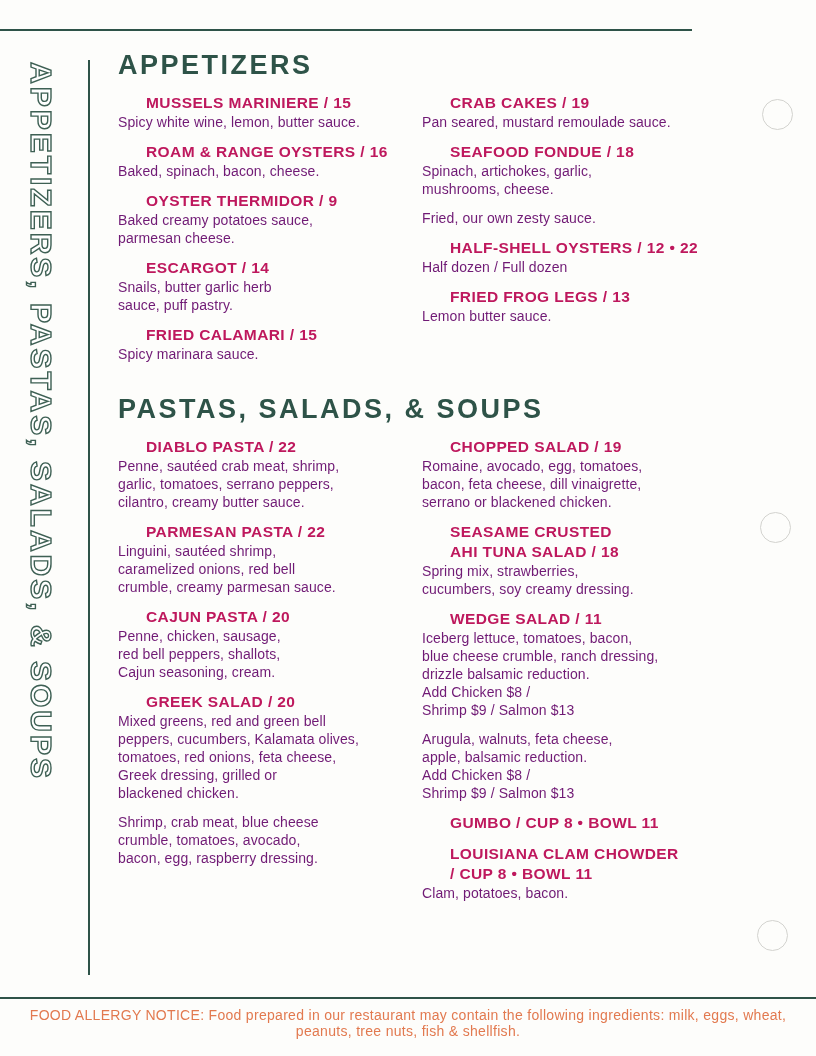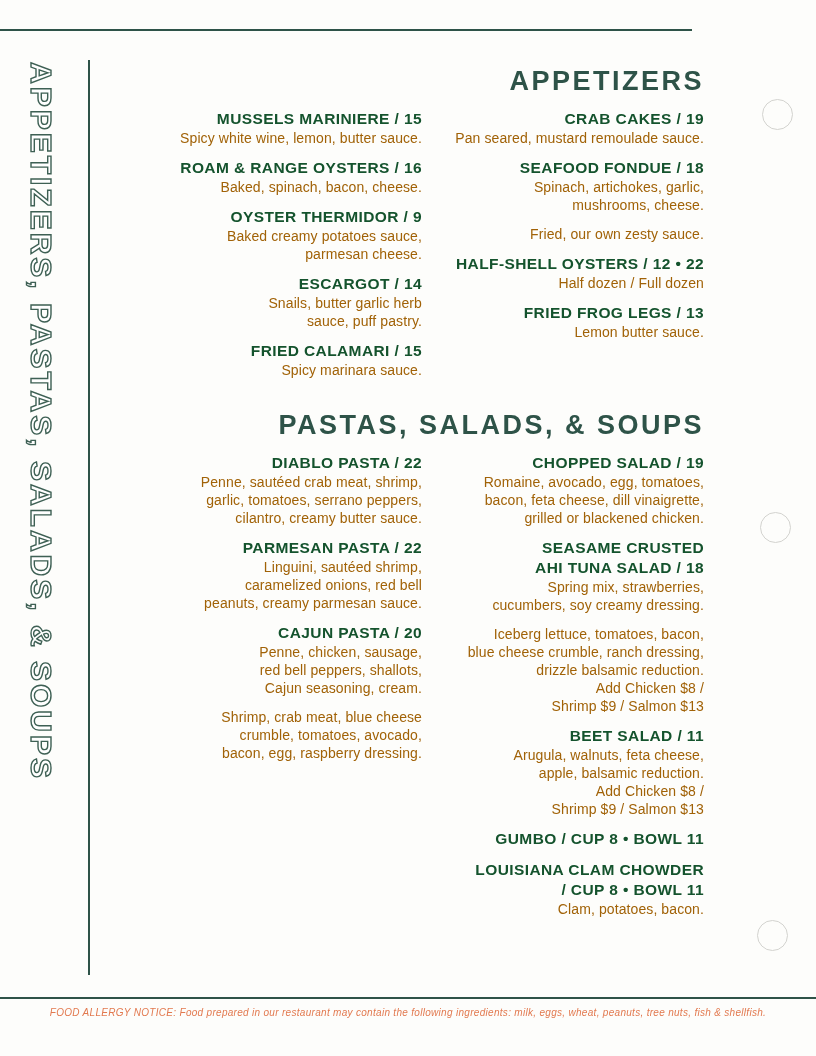--- a/index.html
+++ b/index.html
@@ -39,70 +39,69 @@
     white-space: nowrap;
     font-size: 30px;
     font-weight: bold;
     letter-spacing: 3px;
     color: #ffffff;
     -webkit-text-stroke: 1.4px #3e6054;
     text-stroke: 1.4px #3e6054;
   }
   .content {
     position: absolute;
-    left: 118px; top: 66px;
+    left: 118px; top: 50px;
     width: 586px;
-    text-align: right;
   }
   .section-title {
     font-size: 27px;
     font-weight: bold;
     letter-spacing: 2.5px;
     color: #2e5348;
     margin-bottom: 12px;
   }
   .section { margin-bottom: 20px; }
   .cols { display: flex; }
   .col { width: 304px; }
   .col + .col { width: 282px; }
   .item { margin-bottom: 11px; }
   .item-title {
     font-size: 15.5px;
     font-weight: bold;
     letter-spacing: 0.4px;
-    color: #14532d;
+    color: #be185d;
     line-height: 20px;
     white-space: pre-line;
+    margin-left: 28px;
   }
   .item-desc {
     font-size: 14px;
-    color: #a16207;
+    color: #701a75;
     line-height: 18px;
     letter-spacing: 0.1px;
     white-space: pre-line;
   }
   .punch-hole {
     position: absolute;
     width: 31px; height: 31px;
     border-radius: 50%;
     border: 1px solid #d3d3cf;
     background: #fdfdfb;
   }
   .hole-1 { left: 762px; top: 99px; }
   .hole-2 { left: 760px; top: 512px; }
   .hole-3 { left: 757px; top: 920px; }
   .footer-notice {
     position: absolute;
     left: 0; top: 1007px;
     width: 816px;
     text-align: center;
-    font-size: 10px;
+    font-size: 14px;
     letter-spacing: 0.3px;
     color: #e2794f;
-    font-style: italic;
   }
 </style>
 </head>
 <body>
 
 <div class="page">
 
   <div class="rule-top"></div>
 
   <div class="sidebar-title">APPETIZERS, PASTAS, SALADS, &amp; SOUPS</div>
@@ -170,56 +169,64 @@
             <div class="item">
               <div class="item-title">DIABLO PASTA / 22</div>
               <div class="item-desc">Penne, sautéed crab meat, shrimp,
 garlic, tomatoes, serrano peppers,
 cilantro, creamy butter sauce.</div>
             </div>
             <div class="item">
               <div class="item-title">PARMESAN PASTA / 22</div>
               <div class="item-desc">Linguini, sautéed shrimp,
 caramelized onions, red bell
-peanuts, creamy parmesan sauce.</div>
+crumble, creamy parmesan sauce.</div>
             </div>
             <div class="item">
               <div class="item-title">CAJUN PASTA / 20</div>
               <div class="item-desc">Penne, chicken, sausage,
 red bell peppers, shallots,
 Cajun seasoning, cream.</div>
             </div>
             <div class="item">
+              <div class="item-title">GREEK SALAD / 20</div>
+              <div class="item-desc">Mixed greens, red and green bell
+peppers, cucumbers, Kalamata olives,
+tomatoes, red onions, feta cheese,
+Greek dressing, grilled or
+blackened chicken.</div>
+            </div>
+            <div class="item">
               <div class="item-desc">Shrimp, crab meat, blue cheese
 crumble, tomatoes, avocado,
 bacon, egg, raspberry dressing.</div>
             </div>
           </div>
         <div class="col">
             <div class="item">
               <div class="item-title">CHOPPED SALAD / 19</div>
               <div class="item-desc">Romaine, avocado, egg, tomatoes,
 bacon, feta cheese, dill vinaigrette,
-grilled or blackened chicken.</div>
+serrano or blackened chicken.</div>
             </div>
             <div class="item">
               <div class="item-title">SEASAME CRUSTED
 AHI TUNA SALAD / 18</div>
               <div class="item-desc">Spring mix, strawberries,
 cucumbers, soy creamy dressing.</div>
             </div>
             <div class="item">
+              <div class="item-title">WEDGE SALAD / 11</div>
               <div class="item-desc">Iceberg lettuce, tomatoes, bacon,
 blue cheese crumble, ranch dressing,
 drizzle balsamic reduction.
 Add Chicken $8 /
 Shrimp $9 / Salmon $13</div>
             </div>
             <div class="item">
-              <div class="item-title">BEET SALAD / 11</div>
               <div class="item-desc">Arugula, walnuts, feta cheese,
 apple, balsamic reduction.
 Add Chicken $8 /
 Shrimp $9 / Salmon $13</div>
             </div>
             <div class="item">
               <div class="item-title">GUMBO / CUP 8 • BOWL 11</div>
             </div>
             <div class="item">
               <div class="item-title">LOUISIANA CLAM CHOWDER

